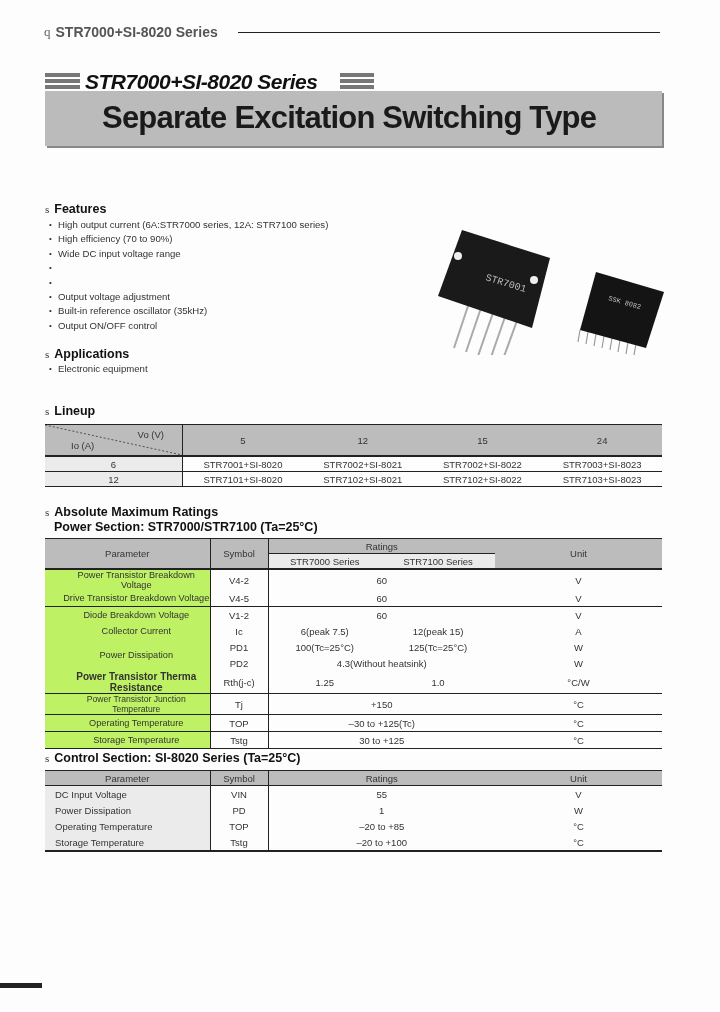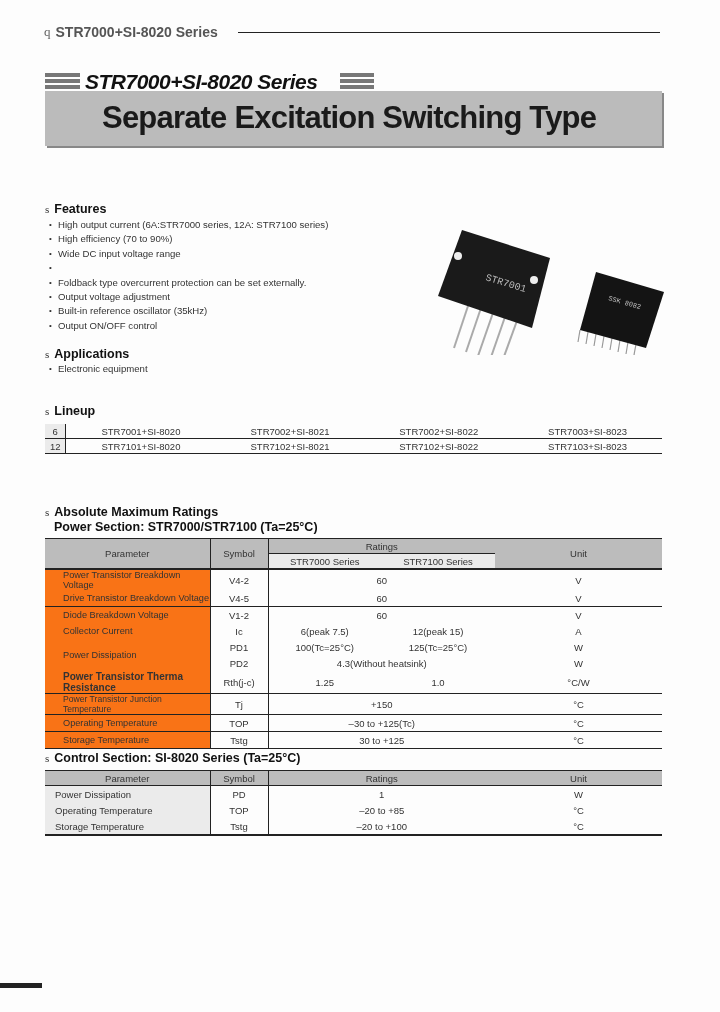--- a/index.html
+++ b/index.html
@@ -23,21 +23,21 @@
   table { border-collapse:collapse; font-size:9.5px; color:#333; }
   td, th { padding:0; font-weight:normal; text-align:center; }
   .lineup { left:45px; top:424px; width:617px; }
   .lineup th { background:#bcbcbc; height:30px; border-top:1.5px solid #222; border-bottom:2.5px solid #222; }
   .lineup td { height:14px; border-bottom:1px solid #222; }
   .lineup td.lbl { background:#ebebeb; }
   .lineup .vsep { border-right:1px solid #222; }
   .abs-t { left:45px; top:538px; width:617px; }
   .abs-t th { background:#bcbcbc; }
   .abs-t td { height:16px; }
-  .abs-t td.p { text-align:left; padding-left:18px; background:#f97316; font-size:9.2px; }
+  .abs-t td.p { text-align:center; padding-left:18px; background:#bef264; font-size:9.2px; }
   .abs-t .vsep { border-right:1px solid #222; }
   .abs-t tr.rule td { border-bottom:1px solid #222; }
   .sub { background:#ebebeb !important; }
   .ctl { left:45px; top:770px; width:617px; }
   .ctl th { background:#bcbcbc; height:14px; border-top:1.5px solid #222; border-bottom:1px solid #222; }
   .ctl td { height:16px; }
   .ctl td.p { text-align:left; padding-left:10px; background:#ebebeb; }
   .ctl .vsep { border-right:1px solid #222; }
   .footer-bar { left:0; top:983px; width:42px; height:5px; background:#222; }
   .page-num { left:45px; top:979px; font-size:11px; color:#222;margin-top:44px; }
@@ -81,21 +81,20 @@
     </li>
   <li>
       <span class="b">•</span>
       <span>Wide DC input voltage range</span>
     </li>
   <li>
       <span class="b">•</span>
     </li>
   <li>
       <span class="b">•</span>
-      <span>Foldback type overcurrent protection can be set externally.</span>
     </li>
   <li>
       <span class="b">•</span>
       <span>Output voltage adjustment</span>
     </li>
   <li>
       <span class="b">•</span>
       <span>Built-in reference oscillator (35kHz)</span>
     </li>
   <li>
@@ -144,20 +143,33 @@
     <text x="188" y="80" fill="#bbb" font-size="7" font-family="Liberation Mono, monospace" transform="rotate(16 188 80)">SSK 8082</text>
   </g>
 </svg>
 
 <div class="abs sec-h" style="left:45px; top:404px;">
   <span class="s">s</span>
   <span>Lineup</span>
 </div>
 <table class="abs lineup">
   <tbody>
+      <tr>
+    <th class="vsep" style="width:137px; position:relative;">
+      <svg style="position:absolute; left:0; top:0;" width="137" height="30">
+            <line x1="0" y1="0" x2="137" y2="30" stroke="#333" stroke-dasharray="2,2" stroke-width="0.8"></line>
+          </svg>
+      <span style="position:absolute; right:18px; top:4px;">Vo (V)</span>
+      <span style="position:absolute; left:26px; bottom:4px;">Io (A)</span>
+    </th>
+    <th>5</th>
+    <th>12</th>
+    <th>15</th>
+    <th>24</th>
+  </tr>
   <tr>
     <td class="lbl vsep">6</td>
     <td>STR7001+SI-8020</td>
     <td>STR7002+SI-8021</td>
     <td>STR7002+SI-8022</td>
     <td>STR7003+SI-8023</td>
   </tr>
   <tr>
     <td class="lbl vsep">12</td>
     <td>STR7101+SI-8020</td>
@@ -270,20 +282,26 @@
       <col style="width:167px">
     </colgroup>
   <tbody>
       <tr>
     <th class="vsep">Parameter</th>
     <th class="vsep">Symbol</th>
     <th>Ratings</th>
     <th>Unit</th>
   </tr>
   <tr>
+    <td class="p vsep">DC Input Voltage</td>
+    <td class="vsep">VIN</td>
+    <td>55</td>
+    <td>V</td>
+  </tr>
+  <tr>
     <td class="p vsep">Power Dissipation</td>
     <td class="vsep">PD</td>
     <td>1</td>
     <td>W</td>
   </tr>
   <tr>
     <td class="p vsep">Operating Temperature</td>
     <td class="vsep">TOP</td>
     <td>–20 to +85</td>
     <td>°C</td>

